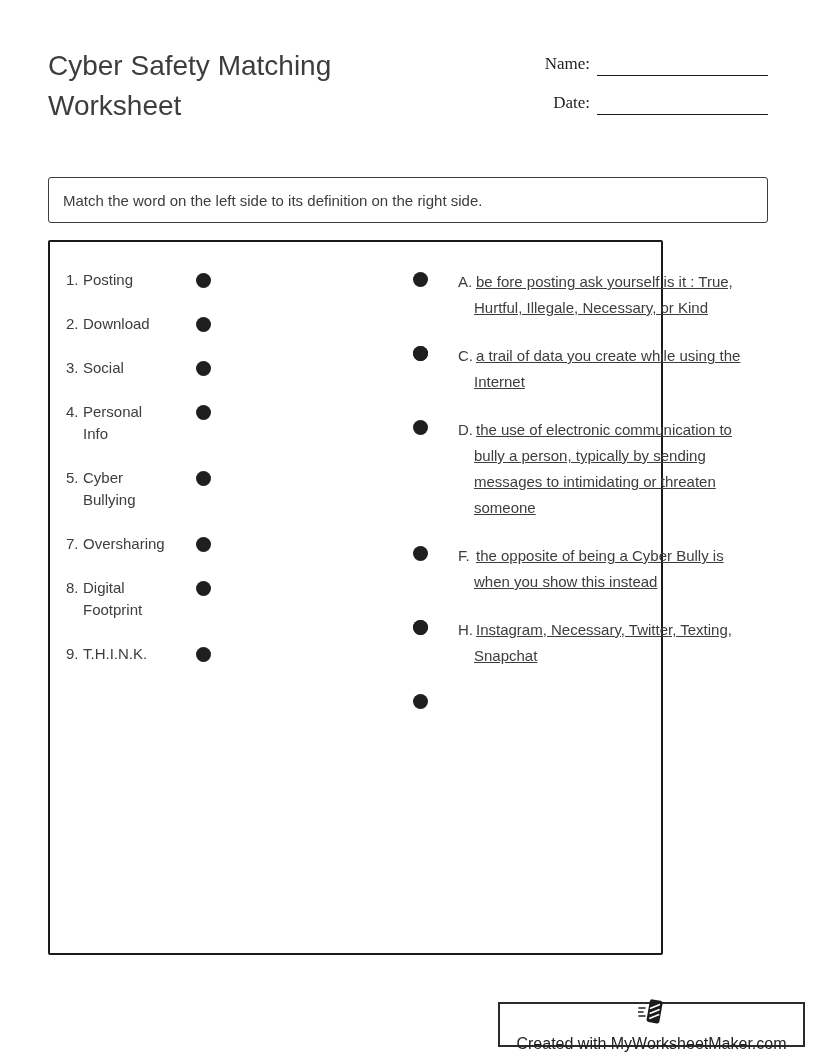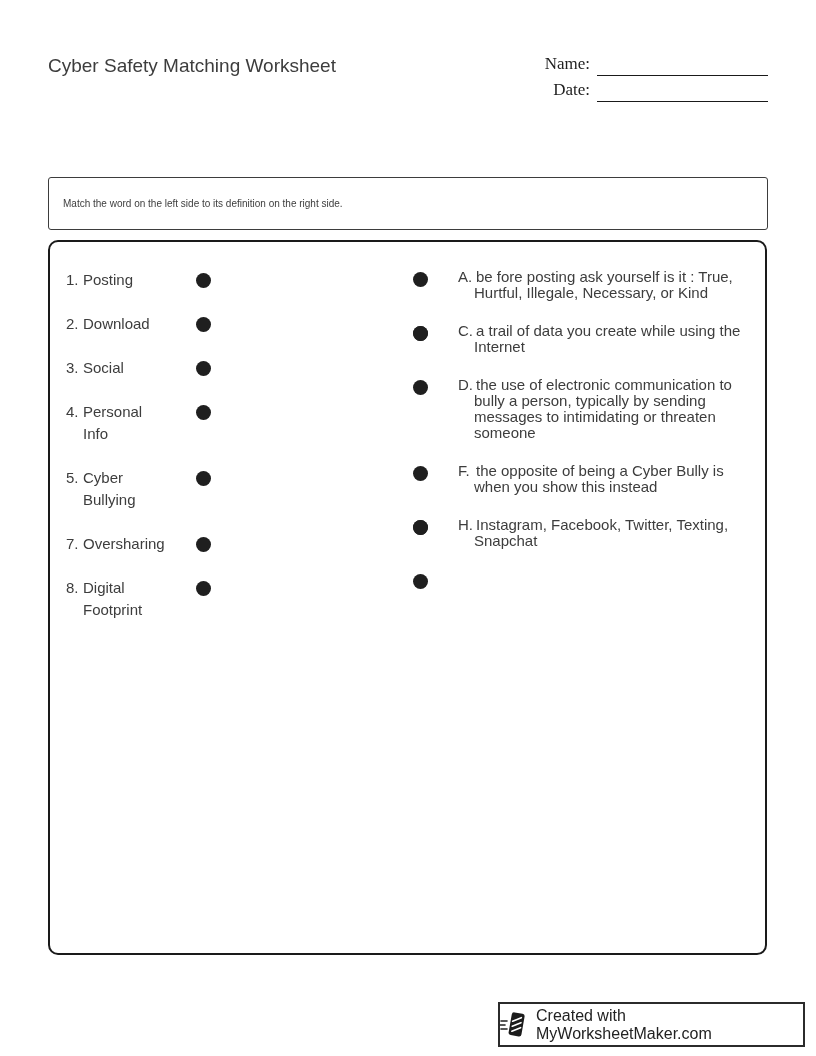--- a/index.html
+++ b/index.html
@@ -7,47 +7,47 @@
   body {
     position: relative;
     font-family: "Liberation Sans", "DejaVu Sans", sans-serif;
     color: #3d3d3d;
   }
 
   
   .title {
     position: absolute; left: 48px; top: 46px;
     max-width: 400px;
-    font-size: 19px; line-height: 40px; font-weight: 400;
+    font-size: 28px; line-height: 40px; font-weight: 400;
     color: #3d3d3d;
   }
   .header-fields { position: absolute; left: 540px; top: 50px; }
-  .field-row { display: flex; align-items: flex-end; height: 26px; }
+  .field-row { display: flex; align-items: flex-end; height: 26px; margin-bottom: 13px; }
   .field-label {
     width: 50px; text-align: right;
     font-family: "Liberation Serif", serif;
     font-size: 17px; color: #1f1f1f; padding-bottom: 2px;
   }
   .field-line {
     width: 171px; height: 24px; margin-left: 7px;
     border-bottom: 1.4px solid #1a1a1a;
   }
 
   
   .instruction-box {
-    position: absolute; left: 48px; top: 177px; width: 720px; height: 53px;
+    position: absolute; left: 48px; top: 177px; width: 720px; height: 46px;
     border: 1px solid #3d3d3d; border-radius: 3px;
     display: flex; align-items: center; padding-left: 14px;
-    font-size: 10px; color: #3d3d3d;
+    font-size: 15px; color: #3d3d3d;
   }
 
   
   .main-box {
-    position: absolute; left: 48px; top: 240px; width: 719px; height: 715px;
-    border: 2px solid #1a1a1a; border-radius: 10px;
+    position: absolute; left: 48px; top: 240px; width: 615px; height: 715px;
+    border: 2px solid #1a1a1a; border-radius: 2px;
   }
   .terms-col  { position: absolute; left: 16px;  top: 27px; width: 200px; }
   .defs-col   { position: absolute; left: 363px; top: 27px; width: 334px; }
 
   .term-item { position: relative; margin-bottom: 22px; width: 160px; }
   .term-text {
     padding-left: 17px;
     font-size: 15px; line-height: 22px; white-space: pre-line;
   }
   .term-num { display: inline-block; width: 17px; margin-left: -17px; }
@@ -55,29 +55,29 @@
   .dot {
     position: absolute; width: 15px; height: 15px; border-radius: 50%;
     background: #1f1f1f;
   }
   .term-dot { left: 130px; top: 4px; }
 
   .def-item { position: relative; margin-bottom: 22px; padding-left: 45px; }
   .def-dot  { left: 0; top: 3px; }
   .def-text {
     padding-left: 16px; text-indent: -16px;
-    font-size: 15px; line-height: 16px; white-space: pre-line;
+    font-size: 15px; line-height: 26px; white-space: pre-line; text-decoration: underline;
   }
   .def-letter { display: inline-block; width: 18px; text-indent: 0; }
 
   
   .footer-box {
     position: absolute; left: 498px; top: 1002px; width: 307px; height: 45px;
     border: 2px solid #2b2b2b;
-    display: flex; align-items: center; justify-content: center; gap: 8px;
+    display: flex; align-items: center; justify-content: center; gap: 8px; flex-direction: column;
   }
   .footer-text { font-size: 16px; color: #222222; }
   .footer-icon { width: 28px; height: 30px; flex: 0 0 auto; }
 </style>
 </head>
 <body>
 
 <h1 class="title">Cyber Safety Matching Worksheet</h1>
 
 <div class="header-fields">
@@ -122,20 +122,24 @@
     </div>
     <div class="term-item">
       <div class="term-text"><span class="term-num">7.</span><span>Oversharing</span></div>
       <span class="dot term-dot"></span>
     </div>
     <div class="term-item">
       <div class="term-text"><span class="term-num">8.</span><span>Digital
 Footprint</span></div>
       <span class="dot term-dot"></span>
     </div>
+    <div class="term-item">
+      <div class="term-text"><span class="term-num">9.</span><span>T.H.I.N.K.</span></div>
+      <span class="dot term-dot"></span>
+    </div>
   </div>
 
   <div class="defs-col">
     <div class="def-item">
       <span class="dot def-dot"></span>
       <div class="def-text"><span class="def-letter">A.</span><span>be fore posting ask yourself is it : True,
 Hurtful, Illegale, Necessary, or Kind</span></div>
     </div>
     <div class="def-item">
       <span class="dot def-dot"></span>
@@ -155,21 +159,21 @@
     <div class="def-item">
       <span class="dot def-dot"></span>
       <div class="def-text"><span class="def-letter">F.</span><span>the opposite of being a Cyber Bully is
 when you show this instead</span></div>
     </div>
     <div class="def-item">
       <span class="dot def-dot"></span>
     </div>
     <div class="def-item">
       <span class="dot def-dot"></span>
-      <div class="def-text"><span class="def-letter">H.</span><span>Instagram, Facebook, Twitter, Texting,
+      <div class="def-text"><span class="def-letter">H.</span><span>Instagram, Necessary, Twitter, Texting,
 Snapchat</span></div>
     </div>
     <div class="def-item">
       <span class="dot def-dot"></span>
     </div>
   </div>
 
 </div>
 
 <div class="footer-box">

